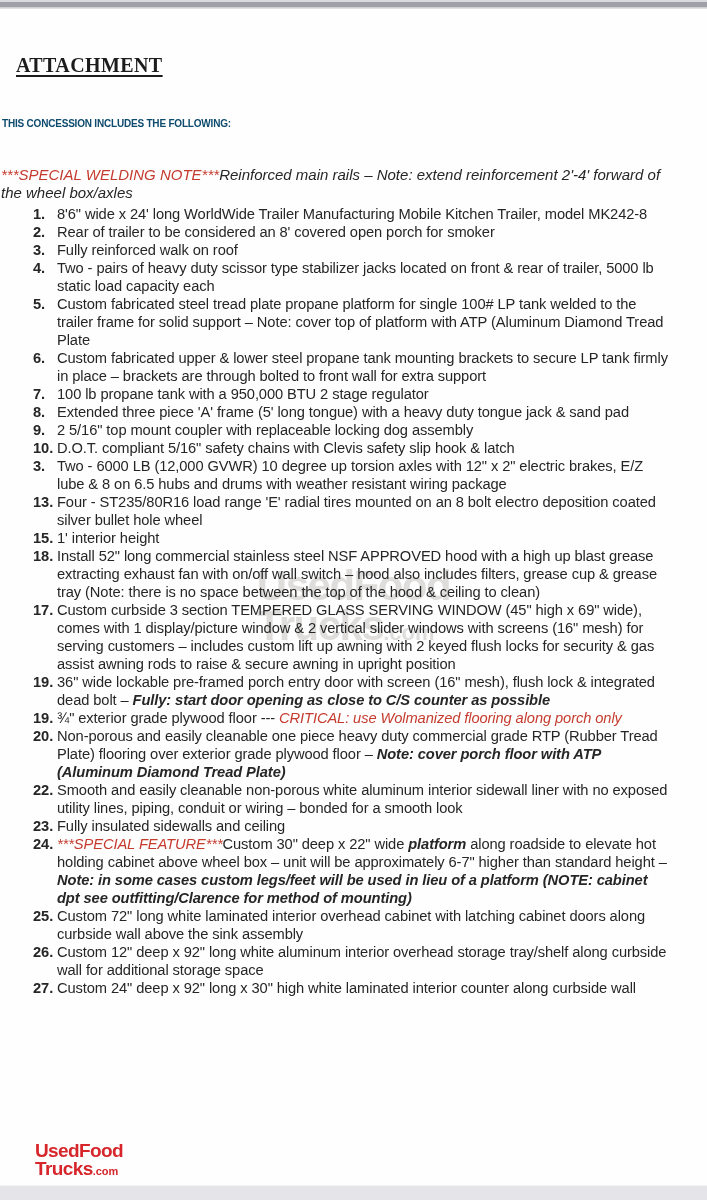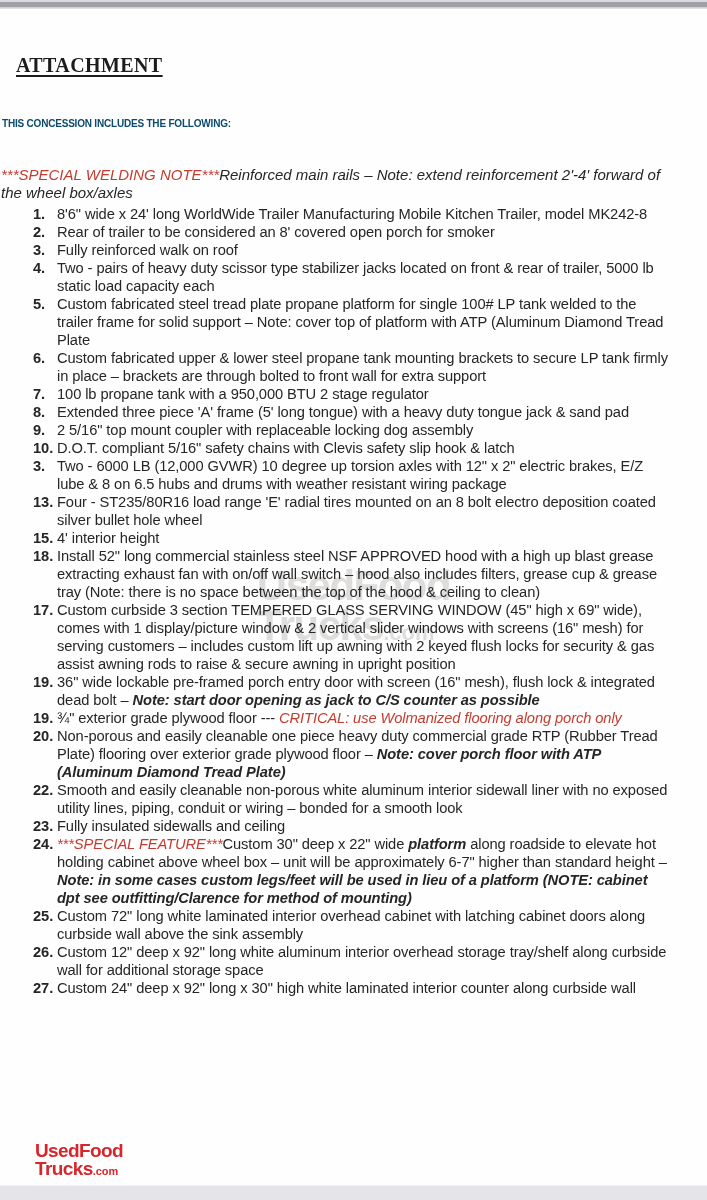--- a/index.html
+++ b/index.html
@@ -82,24 +82,24 @@
       <li class="spec-item"><span class="num">3.</span><span>Fully reinforced walk on roof</span></li>
       <li class="spec-item"><span class="num">4.</span><span>Two - pairs of heavy duty scissor type stabilizer jacks located on front &amp; rear of trailer, 5000 lb static load capacity each</span></li>
       <li class="spec-item"><span class="num">5.</span><span>Custom fabricated steel tread plate propane platform for single 100# LP tank welded to the trailer frame for solid support – Note: cover top of platform with ATP (Aluminum Diamond Tread Plate</span></li>
       <li class="spec-item"><span class="num">6.</span><span>Custom fabricated upper &amp; lower steel propane tank mounting brackets to secure LP tank firmly in place – brackets are through bolted to front wall for extra support</span></li>
       <li class="spec-item"><span class="num">7.</span><span>100 lb propane tank with a 950,000 BTU 2 stage regulator</span></li>
       <li class="spec-item"><span class="num">8.</span><span>Extended three piece 'A' frame (5' long tongue) with a heavy duty tongue jack &amp; sand pad</span></li>
       <li class="spec-item"><span class="num">9.</span><span>2 5/16" top mount coupler with replaceable locking dog assembly</span></li>
       <li class="spec-item"><span class="num">10.</span><span>D.O.T. compliant 5/16" safety chains with Clevis safety slip hook &amp; latch</span></li>
       <li class="spec-item"><span class="num">3.</span><span>Two - 6000 LB (12,000 GVWR) 10 degree up torsion axles with 12" x 2" electric brakes, E/Z lube &amp; 8 on 6.5 hubs and drums with weather resistant wiring package</span></li>
       <li class="spec-item"><span class="num">13.</span><span>Four - ST235/80R16 load range 'E' radial tires mounted on an 8 bolt electro deposition coated silver bullet hole wheel</span></li>
-      <li class="spec-item"><span class="num">15.</span><span>4' interior height</span></li>
+      <li class="spec-item"><span class="num">15.</span><span>1' interior height</span></li>
       <li class="spec-item"><span class="num">18.</span><span>Install 52" long commercial stainless steel NSF APPROVED hood with a high up blast grease extracting exhaust fan with on/off wall switch – hood also includes filters, grease cup &amp; grease tray (Note: there is no space between the top of the hood &amp; ceiling to clean)</span></li>
       <li class="spec-item"><span class="num">17.</span><span>Custom curbside 3 section TEMPERED GLASS SERVING WINDOW (45" high x 69" wide), comes with 1 display/picture window &amp; 2 vertical slider windows with screens (16" mesh) for serving customers – includes custom lift up awning with 2 keyed flush locks for security &amp; gas assist awning rods to raise &amp; secure awning in upright position</span></li>
-      <li class="spec-item"><span class="num">19.</span><span>36" wide lockable pre-framed porch entry door with screen (16" mesh), flush lock &amp; integrated dead bolt – </span><span class="run-bi">Note: start door opening as jack to C/S counter as possible</span></li>
+      <li class="spec-item"><span class="num">19.</span><span>36" wide lockable pre-framed porch entry door with screen (16" mesh), flush lock &amp; integrated dead bolt – </span><span class="run-bi">Fully: start door opening as close to C/S counter as possible</span></li>
       <li class="spec-item"><span class="num">19.</span><span>¾" exterior grade plywood floor --- </span><span class="run-rbi">CRITICAL: use Wolmanized flooring along porch only</span></li>
       <li class="spec-item"><span class="num">20.</span><span>Non-porous and easily cleanable one piece heavy duty commercial grade RTP (Rubber Tread Plate) flooring over exterior grade plywood floor – </span><span class="run-bi">Note: cover porch floor with ATP (Aluminum Diamond Tread Plate)</span></li>
       <li class="spec-item"><span class="num">22.</span><span>Smooth and easily cleanable non-porous white aluminum interior sidewall liner with no exposed utility lines, piping, conduit or wiring – bonded for a smooth look</span></li>
       <li class="spec-item"><span class="num">23.</span><span>Fully insulated sidewalls and ceiling</span></li>
       <li class="spec-item"><span class="num">24.</span><span class="run-rbi">***SPECIAL FEATURE***</span><span>Custom 30" deep x 22" wide </span><span class="run-bi">platform</span><span> along roadside to elevate hot holding cabinet above wheel box – unit will be approximately 6-7" higher than standard height – </span><span class="run-bi">Note: in some cases custom legs/feet will be used in lieu of a platform (NOTE: cabinet dpt see outfitting/Clarence for method of mounting)</span></li>
       <li class="spec-item"><span class="num">25.</span><span>Custom 72" long white laminated interior overhead cabinet with latching cabinet doors along curbside wall above the sink assembly</span></li>
       <li class="spec-item"><span class="num">26.</span><span>Custom 12" deep x 92" long white aluminum interior overhead storage tray/shelf along curbside wall for additional storage space</span></li>
       <li class="spec-item"><span class="num">27.</span><span>Custom 24" deep x 92" long x 30" high white laminated interior counter along curbside wall</span></li>
     </ol>
 

